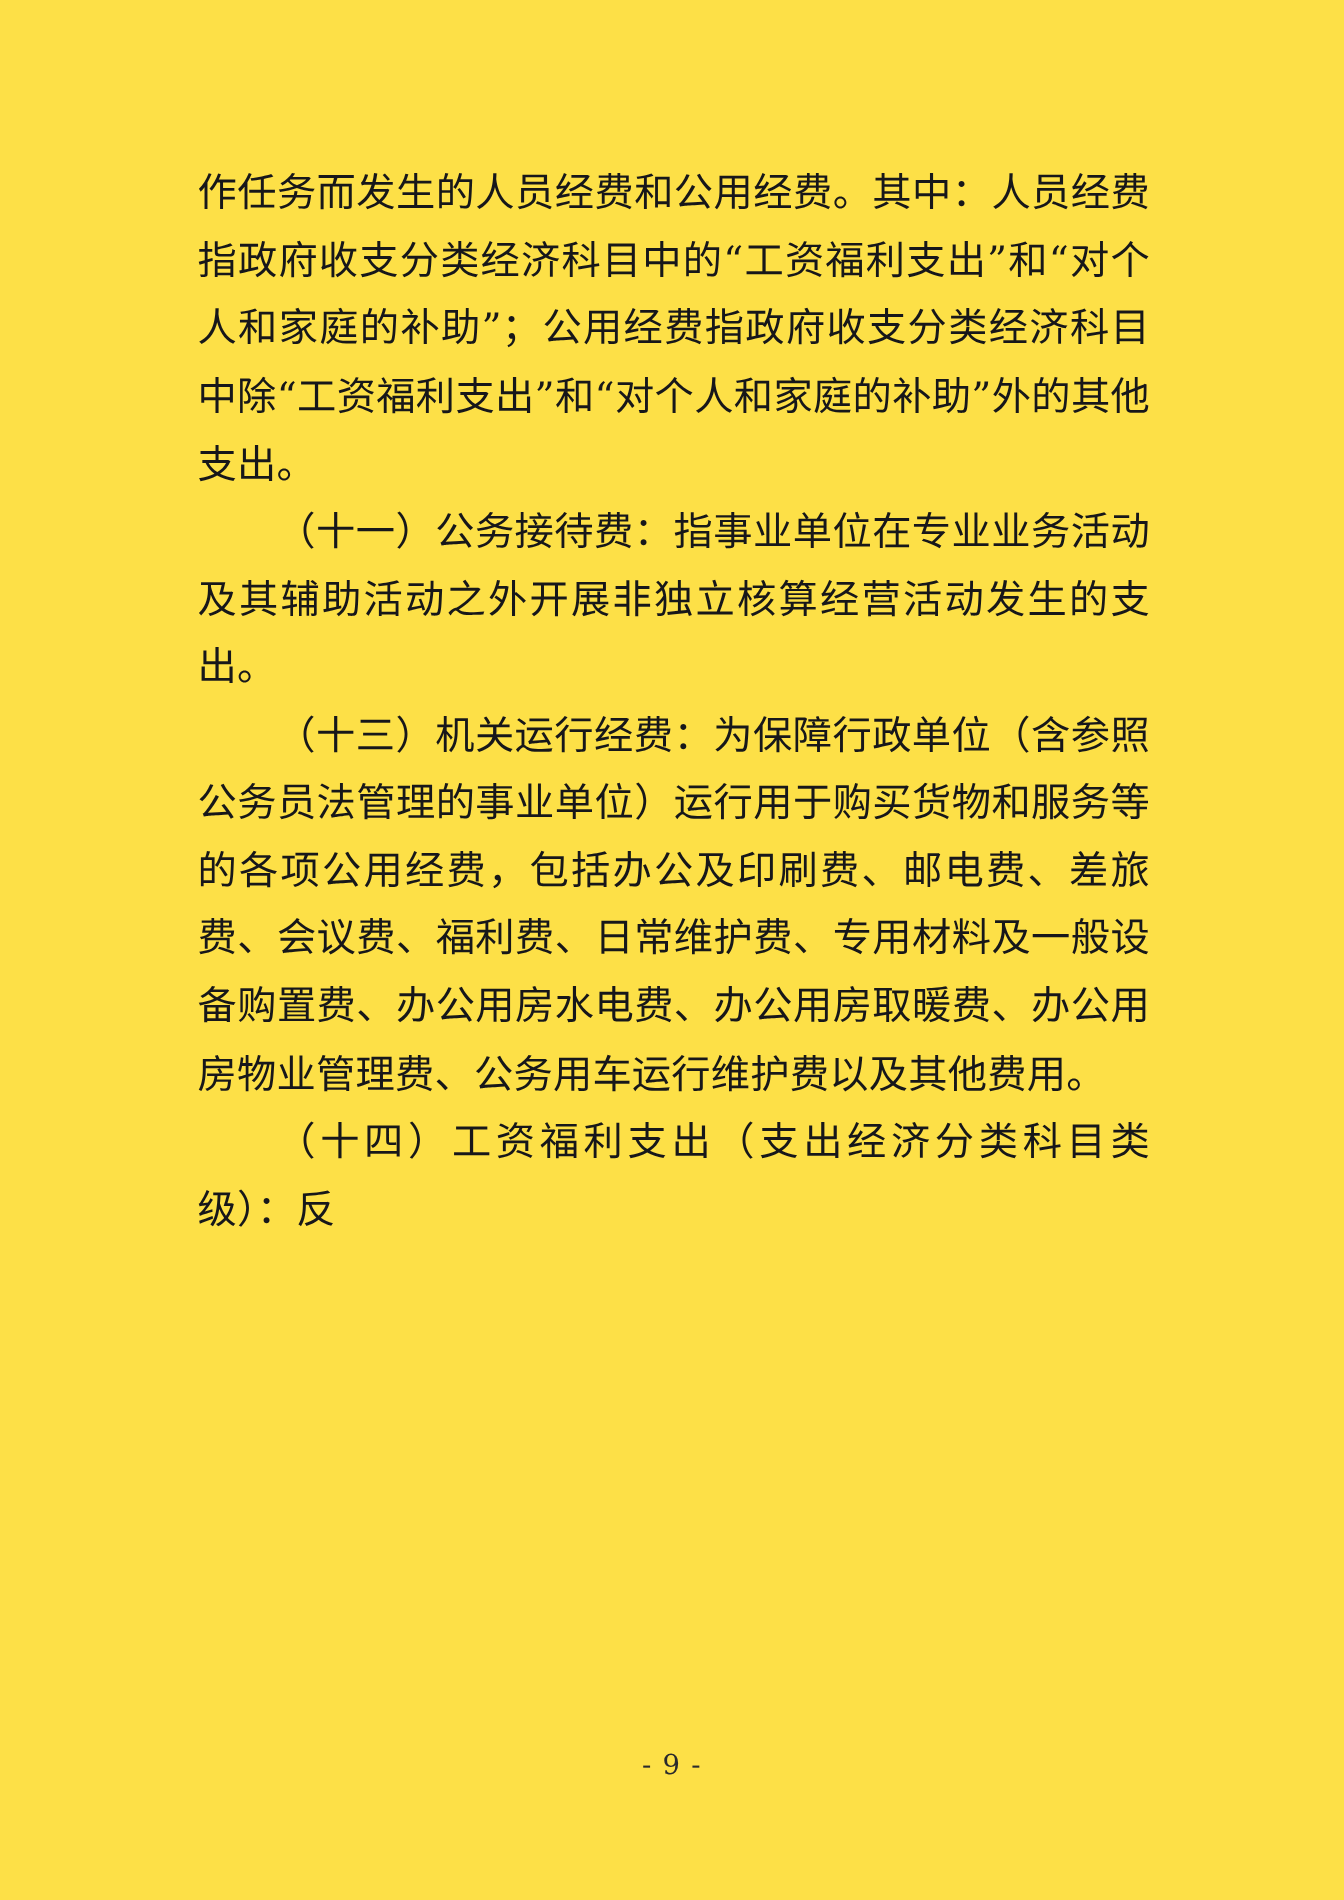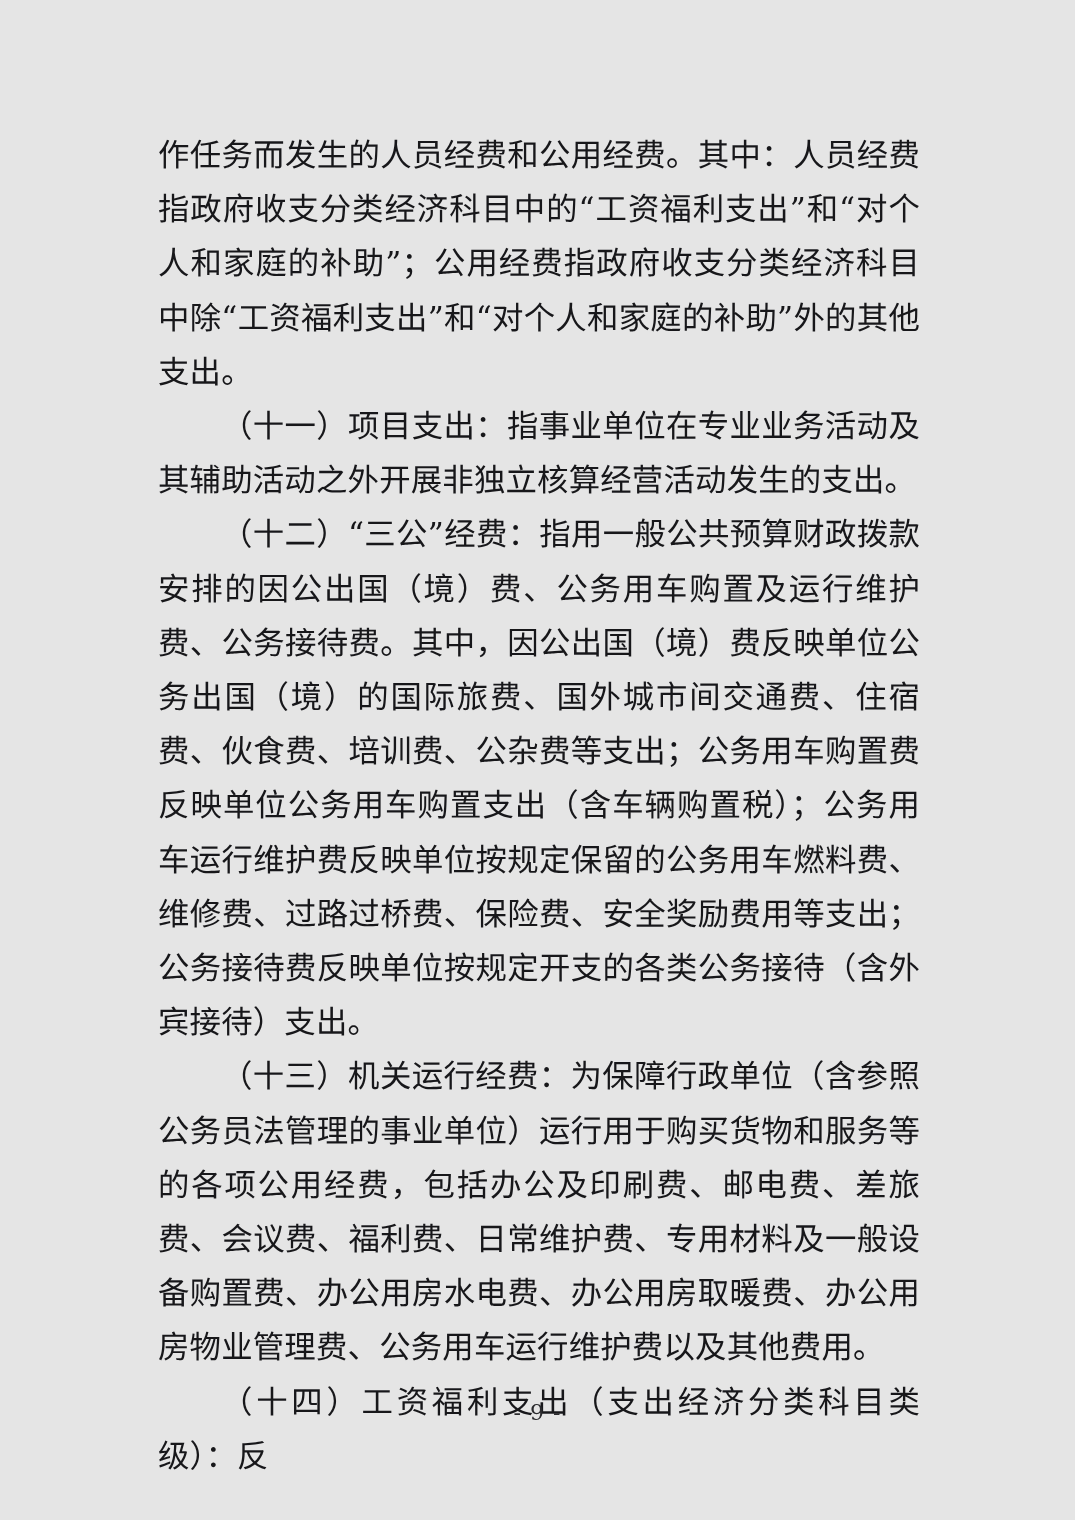--- a/index.html
+++ b/index.html
@@ -15,21 +15,21 @@
     overflow: hidden;
     font-family: "DejaVu Serif", "Liberation Serif", serif;
     color: #17171a;
     -webkit-font-smoothing: antialiased;
   }
 
   
   .page {
     position: absolute;
     inset: 0;
-    background: #e5e5e5;
+    background: #fde047;
     text-decoration: underline;
   }
 
   
   .text-block {
     position: absolute;
     left: 158px;
     top: 128px;
     width: 762px;
   }
@@ -69,23 +69,22 @@
 </head>
 <body>
 
 <div class="page">
 
   <div class="text-block">
 
     <p class="para">作任务而发生的人员经费和公用经费。其中：人员经费指政府收支分类经济科目中的“工资福利支出”和“对个人和家庭的补助”；公用经费指政府收支分类经济科目中除“工资福利支出”和“对个人和家庭的补助”外的其他支出。</p>
 
 
-    <p class="para indent">（十一）项目支出：指事业单位在专业业务活动及其辅助活动之外开展非独立核算经营活动发生的支出。</p>
+    <p class="para indent">（十一）公务接待费：指事业单位在专业业务活动及其辅助活动之外开展非独立核算经营活动发生的支出。</p>
 
-    <p class="para indent">（十二）“三公”经费：指用一般公共预算财政拨款安排的因公出国（境）费、公务用车购置及运行维护费、公务接待费。其中，因公出国（境）费反映单位公务出国（境）的国际旅费、国外城市间交通费、住宿费、伙食费、培训费、公杂费等支出；公务用车购置费反映单位公务用车购置支出（含车辆购置税）；公务用车运行维护费反映单位按规定保留的公务用车燃料费、维修费、过路过桥费、保险费、安全奖励费用等支出；公务接待费反映单位按规定开支的各类公务接待（含外宾接待）支出。</p>
 
     <p class="para indent">（十三）机关运行经费：为保障行政单位（含参照公务员法管理的事业单位）运行用于购买货物和服务等的各项公用经费，包括办公及印刷费、邮电费、差旅费、会议费、福利费、日常维护费、专用材料及一般设备购置费、办公用房水电费、办公用房取暖费、办公用房物业管理费、公务用车运行维护费以及其他费用。</p>
 
     <p class="para indent">（十四）工资福利支出（支出经济分类科目类级）：反</p>
 
   </div>
 
   <div class="page-number">- 9 -</div>
 
 </div>

